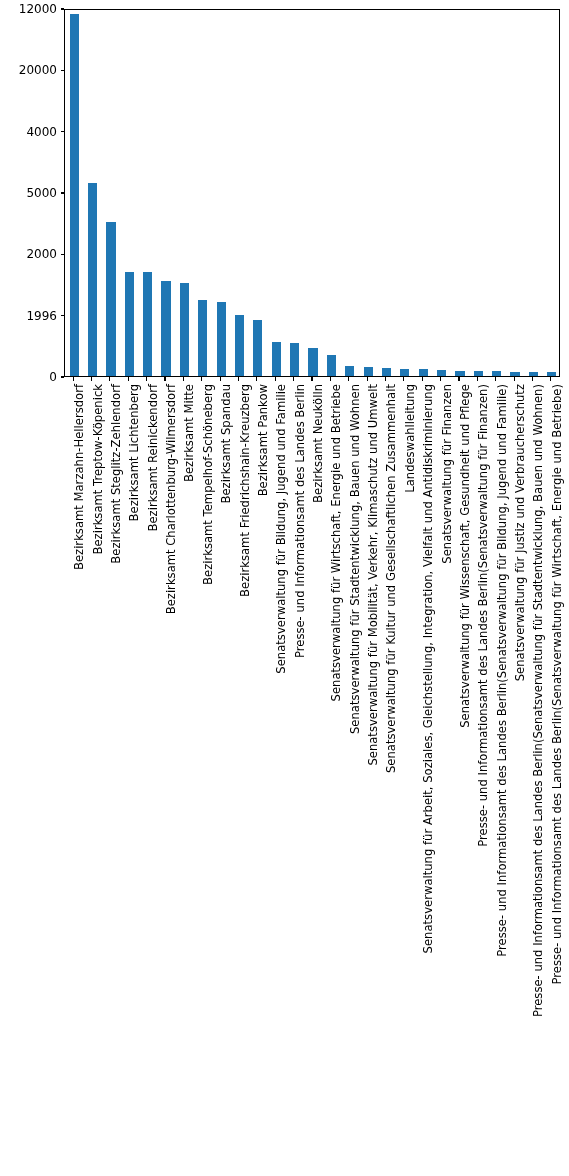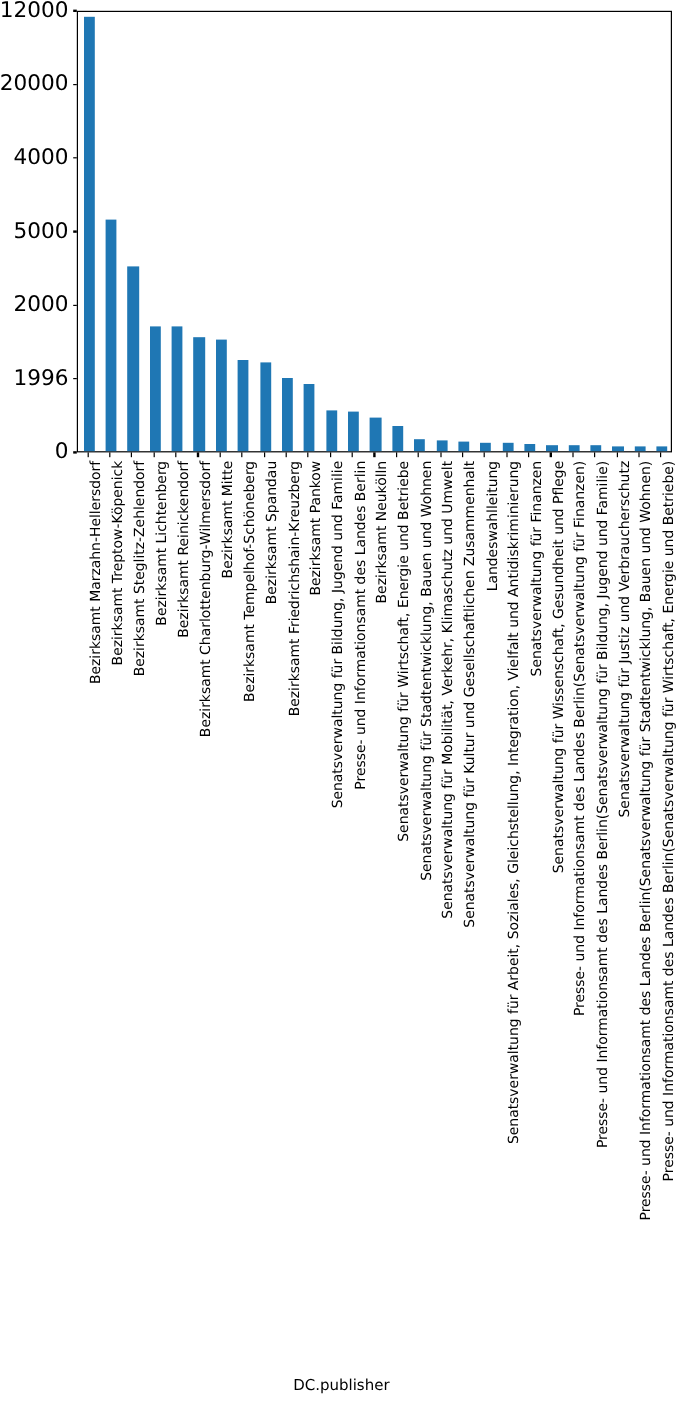--- a/index.html
+++ b/index.html
@@ -56,21 +56,21 @@
     left: -3.5px;
     top: -0.6px;
     width: 3.5px;
     height: 1.1px;
     background: #000000;
   }
   .ytick .ticklabel {
     position: absolute;
     right: 7px;
     top: -9px;
-    font-size: 18px;
+    font-size: 12px;
     line-height: 18px;
     white-space: nowrap;
     color: #000000;
     text-align: right;
   }
 
   
   .xtick {
     position: absolute;
     top: 0;
@@ -277,15 +277,14 @@
       <div class="xtick" style="left: 532.444px; top: 377px;">
         <div class="tickmark"></div>
         <div class="xticklabel">Presse- und Informationsamt des Landes Berlin(Senatsverwaltung für Stadtentwicklung, Bauen und Wohnen)</div>
       </div>
       <div class="xtick" style="left: 550.815px; top: 377px;">
         <div class="tickmark"></div>
         <div class="xticklabel">Presse- und Informationsamt des Landes Berlin(Senatsverwaltung für Wirtschaft, Energie und Betriebe)</div>
       </div>
     </div>
 
-  <div id="xlabel">DC.publisher</div>
 
 </div>
 
 </body></html>

